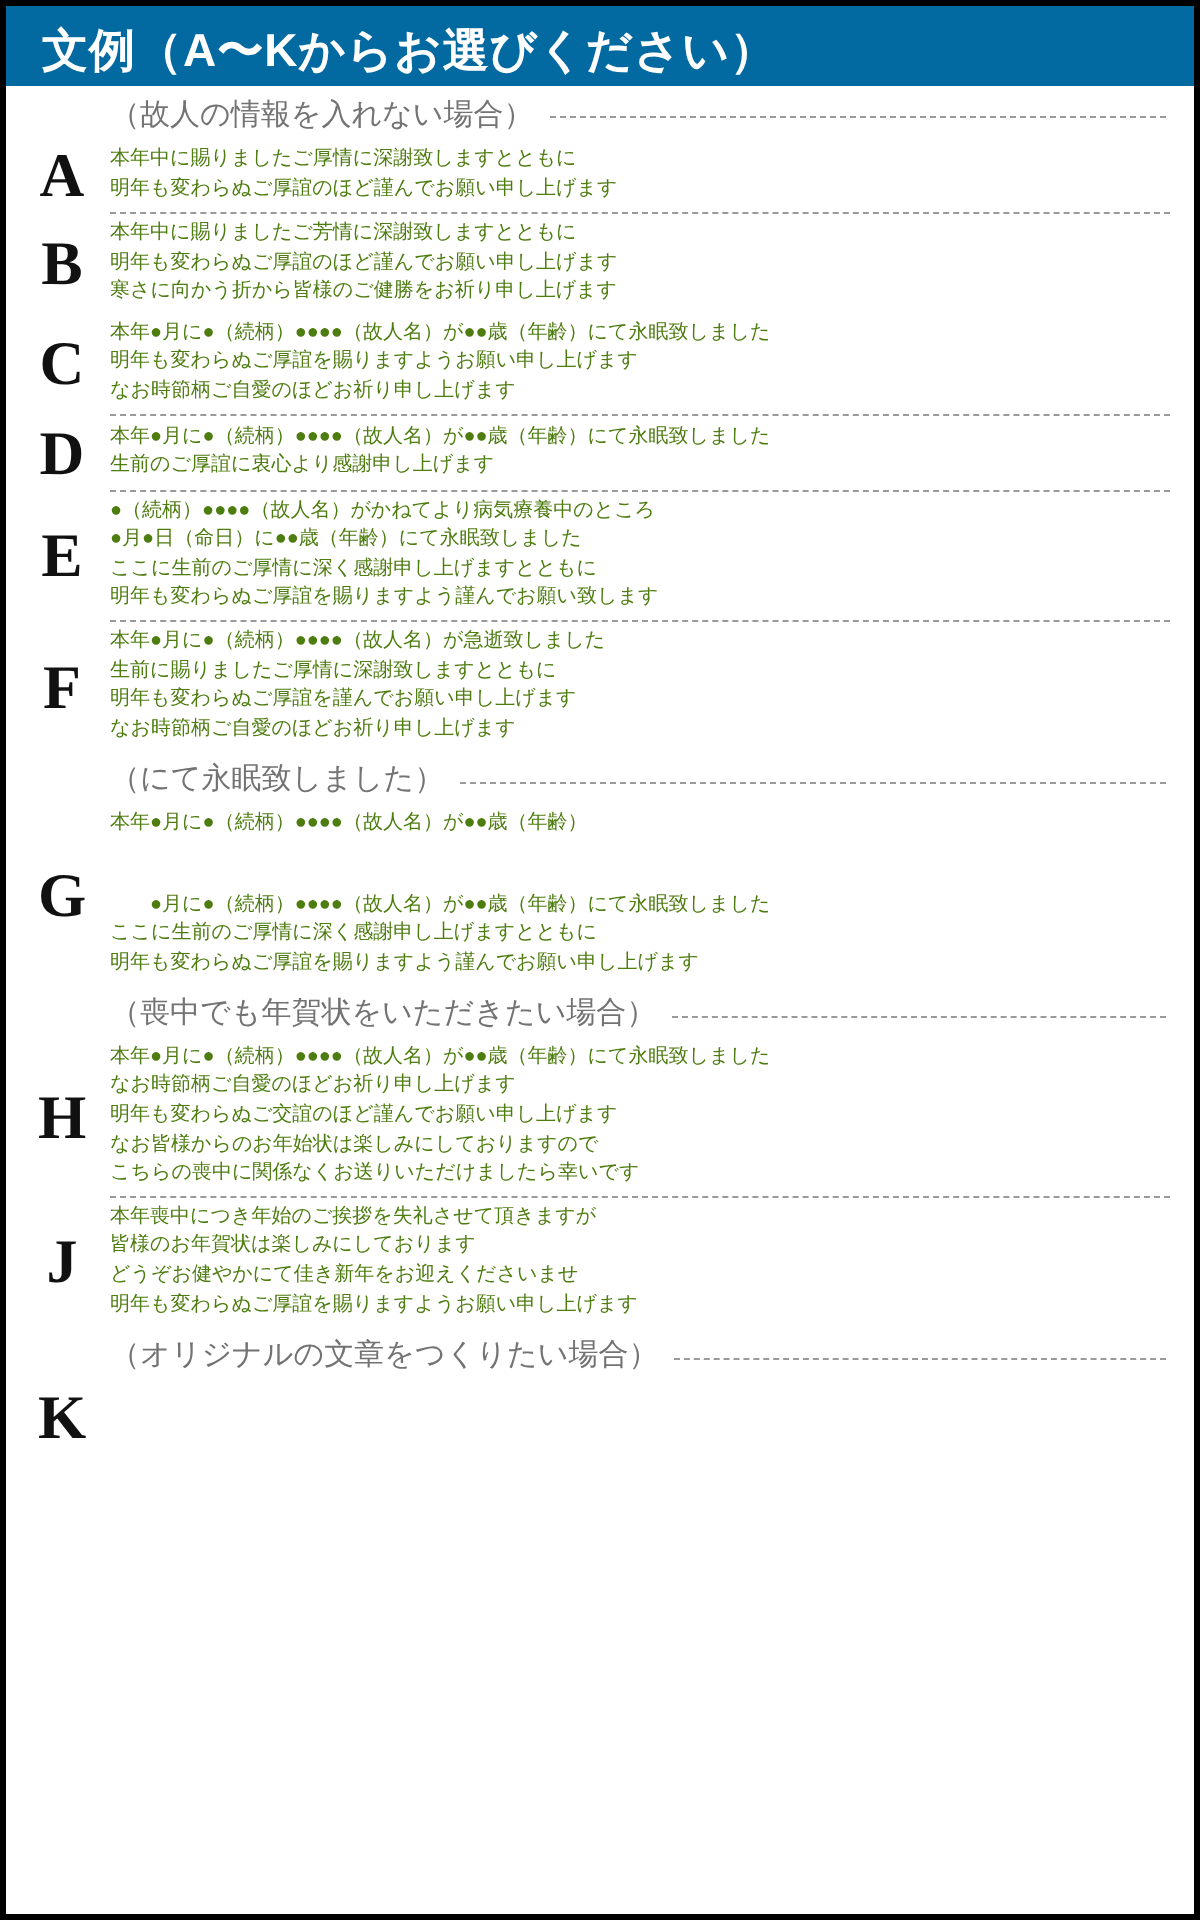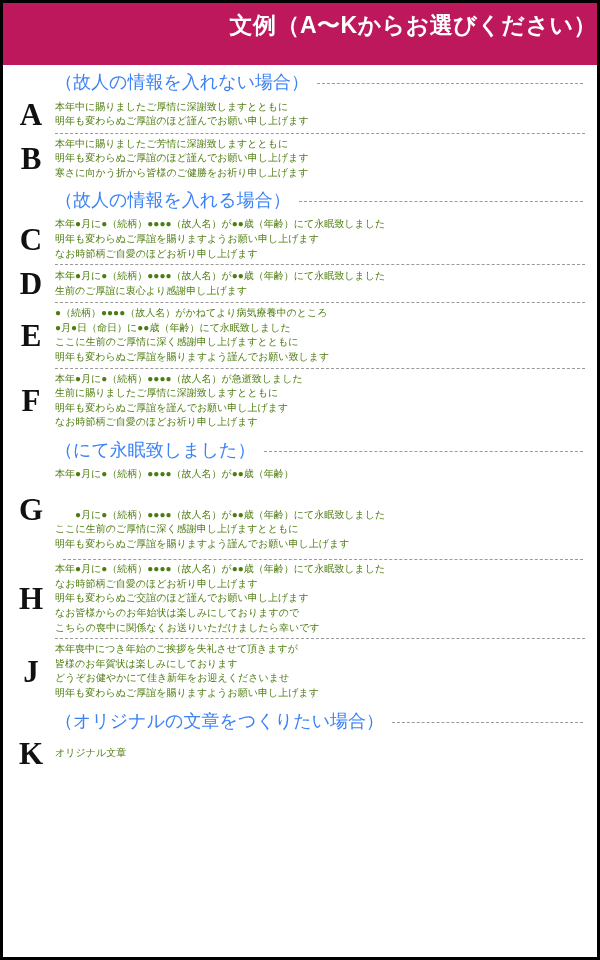--- a/index.html
+++ b/index.html
@@ -18,29 +18,28 @@
     position: relative;
     width: 600px;
     height: 960px;
     box-sizing: border-box;
     border: 3px solid #000000;
     background: #ffffff;
     display: flex;
     flex-direction: column;
   }
   .header {
-    background: #be185d;
+    background: #0369a1;
     color: #ffffff;
     font-size: 23px;
     font-weight: bold;
     line-height: 1.2;
-    padding: 9px 0 25px 18px;
+    padding: 9px 0 3px 18px;
     letter-spacing: 0.5px;
     flex: 0 0 auto;
-    text-align: right;
   }
   .body {
     flex: 1 1 auto;
     padding: 0 10px 0 6px;
     display: flex;
     flex-direction: column;
   }
   .entry {
     display: flex;
     align-items: center;
@@ -64,22 +63,22 @@
     font-size: 10px;
     line-height: 1.46;
     color: #4d7c0f;
     white-space: nowrap;
   }
   .line.indent {
     padding-left: 20px;
     margin-top: 26px;
   }
   .note {
-    color: #3b82f6;
-    font-size: 18px;
+    color: #737373;
+    font-size: 15px;
     line-height: 1.5;
     white-space: nowrap;
     display: flex;
     align-items: center;
   }
   .note .note-text {
     flex: 0 0 auto;
   }
   .note .note-dash {
     flex: 1 1 auto;
@@ -128,26 +127,20 @@
 
     <div class="entry">
       <div class="letter">B</div>
       <div class="lines">
         <div class="line">本年中に賜りましたご芳情に深謝致しますとともに</div>
         <div class="line">明年も変わらぬご厚誼のほど謹んでお願い申し上げます</div>
         <div class="line">寒さに向かう折から皆様のご健勝をお祈り申し上げます</div>
       </div>
     </div>
 
-    <div class="note-wrap">
-      <div class="note">
-        <span class="note-text">（故人の情報を入れる場合）</span>
-        <span class="note-dash"></span>
-      </div>
-    </div>
 
     <div class="entry">
       <div class="letter">C</div>
       <div class="lines">
         <div class="line">本年●月に●（続柄）●●●●（故人名）が●●歳（年齢）にて永眠致しました</div>
         <div class="line">明年も変わらぬご厚誼を賜りますようお願い申し上げます</div>
         <div class="line">なお時節柄ご自愛のほどお祈り申し上げます</div>
       </div>
     </div>
 
@@ -197,20 +190,21 @@
       <div class="lines">
         <div class="line">本年●月に●（続柄）●●●●（故人名）が●●歳（年齢）</div>
         <div class="line indent">●月に●（続柄）●●●●（故人名）が●●歳（年齢）にて永眠致しました</div>
         <div class="line">ここに生前のご厚情に深く感謝申し上げますとともに</div>
         <div class="line">明年も変わらぬご厚誼を賜りますよう謹んでお願い申し上げます</div>
       </div>
     </div>
 
     <div class="note-wrap">
       <div class="note">
+        <span class="note-text">（喪中でも年賀状をいただきたい場合）</span>
         <span class="note-dash"></span>
       </div>
     </div>
 
     <div class="entry">
       <div class="letter">H</div>
       <div class="lines">
         <div class="line">本年●月に●（続柄）●●●●（故人名）が●●歳（年齢）にて永眠致しました</div>
         <div class="line">なお時節柄ご自愛のほどお祈り申し上げます</div>
         <div class="line">明年も変わらぬご交誼のほど謹んでお願い申し上げます</div>
@@ -233,19 +227,16 @@
 
     <div class="note-wrap">
       <div class="note">
         <span class="note-text">（オリジナルの文章をつくりたい場合）</span>
         <span class="note-dash"></span>
       </div>
     </div>
 
     <div class="entry">
       <div class="letter">K</div>
-      <div class="lines">
-        <div class="line">オリジナル文章</div>
-      </div>
     </div>
 
   </div>
 </div>
 
 </body></html>

